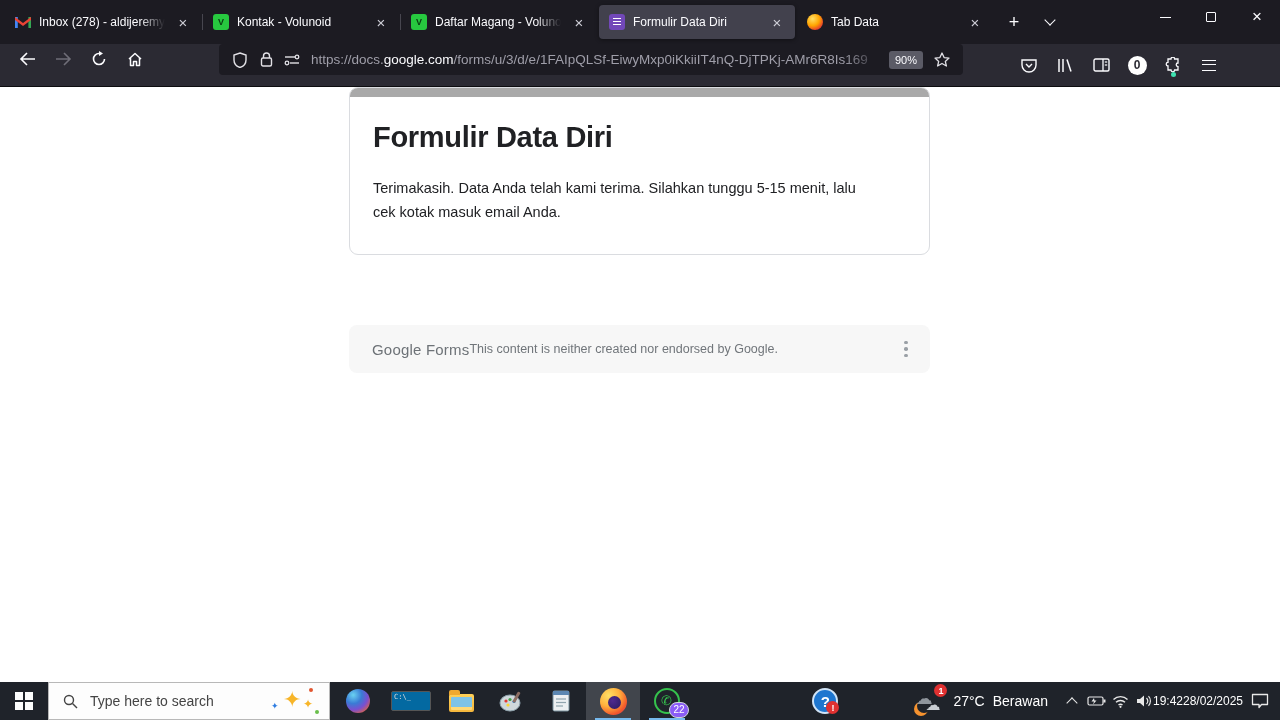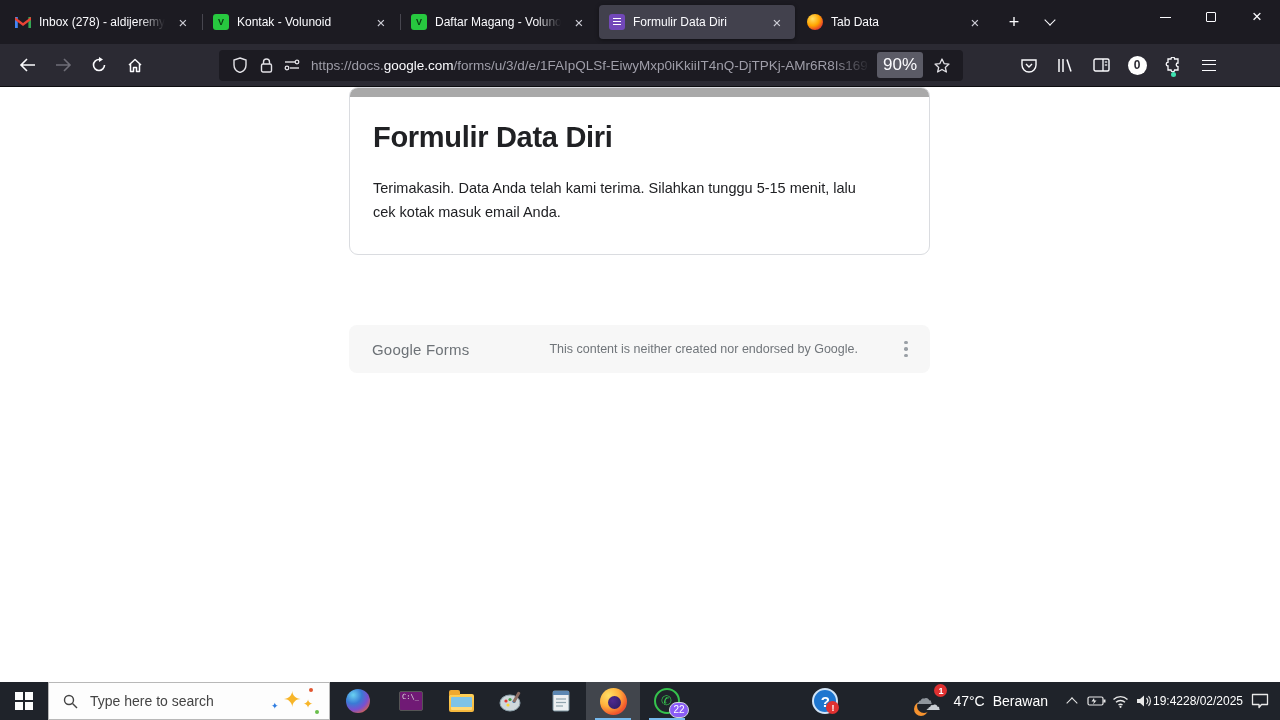--- a/index.html
+++ b/index.html
@@ -28,31 +28,31 @@
     align-items:center; justify-content:center; border-radius:4px; margin-left:4px; }
   .chev { width:8px; height:8px; border-right:1.6px solid #fbfbfe; border-bottom:1.6px solid #fbfbfe;
     transform:rotate(45deg); margin-top:-4px; }
   .wincontrols { position:absolute; right:0; top:0; height:34px; display:flex; }
   .wc { width:46px; height:34px; display:flex; align-items:center; justify-content:center; color:#fbfbfe; }
   .wc .min { width:11px; border-bottom:1.2px solid #fbfbfe; }
   .wc .max { width:10px; height:10px; border:1.2px solid #fbfbfe; border-radius:1px; }
   .wc.close { font-size:17px; }
 
   .navbar { position:absolute; left:0; top:44px; width:1280px; height:43px; background:#2b2a33;
-    display:flex; align-items:center; border-bottom:1px solid #0d0d10; }
+    display:flex; border-bottom:1px solid #0d0d10; }
   .navbtn { width:34px; height:30px; margin:0 1px; display:flex; align-items:center; justify-content:center;
     color:#fbfbfe; border-radius:4px; }
   .navbtn.fwd { color:#6f6e78; }
   .urlbar { display:flex; align-items:center; width:744px; height:31px; margin-left:66px; background:#1c1b22;
     border-radius:4px; padding:0 8px; }
   .ubicon { width:26px; height:22px; display:flex; align-items:center; justify-content:center; color:#e2e1e6; }
   .urltext { flex:1; font-size:13.5px; color:#9f9ea9; white-space:nowrap; overflow:hidden; margin-left:6px;
     -webkit-mask-image:linear-gradient(90deg,#000 93%,transparent); mask-image:linear-gradient(90deg,#000 93%,transparent); }
   .urltext b { color:#fbfbfe; font-weight:normal; }
-  .zoombadge { background:#5b5b66; color:#fbfbfe; font-size:17px; border-radius:3px; padding:3px 6px; margin:0 6px; }
+  .zoombadge { background:#5b5b66; color:#fbfbfe; font-size:11px; border-radius:3px; padding:3px 6px; margin:0 6px; }
   .navright { display:flex; align-items:center; margin-left:48px; }
   .navright .navbtn { position:relative; }
   .ext-circle { width:19px; height:19px; background:#fff; border-radius:50%; color:#2b2a33;
     display:flex; align-items:center; justify-content:center; font-size:12px; font-weight:bold; }
   .greendot { position:absolute; bottom:3px; left:50%; margin-left:-2px; width:5px; height:5px;
     border-radius:50%; background:#3fe1b0; }
   .burger { width:14px; height:11px; border-top:1.6px solid #fbfbfe; border-bottom:1.6px solid #fbfbfe; position:relative; }
   .burger::after { content:""; position:absolute; left:0; right:0; top:3.6px; border-top:1.6px solid #fbfbfe; }
 
   
@@ -60,21 +60,21 @@
   .formcard { position:absolute; left:349px; top:-1px; width:581px; border:1px solid #dadce0;
     border-radius:9px; background:#fff; overflow:hidden; }
   .cardbar { height:9px; background:#a9a9a9; }
   .cardbody { padding:24px 23px 30px 23px; }
   .formtitle { font-size:29px; font-weight:bold; color:#202124; letter-spacing:-.3px;
     font-family:"Liberation Sans", sans-serif; }
   .formmsg { margin-top:22px; font-size:14.5px; line-height:24px; color:#202124; max-width:505px; }
   .formfooter { position:absolute; left:349px; top:237px; width:581px; height:48px; background:#f7f7f7;
     border-radius:8px; display:flex; align-items:center; padding:0 14px 0 23px; }
   .gflogo { font-size:15px; color:#6d7277; letter-spacing:.2px; }
-  .disclaimer { font-size:12.5px; color:#70757a; margin-left:80px; flex:1; }
+  .disclaimer { font-size:12.5px; color:#70757a; flex:1; }
   .kebab { width:4px; display:flex; flex-direction:column; gap:3px; margin-right:8px; }
   .kebab i { width:3.5px; height:3.5px; border-radius:50%; background:#9aa0a6; }
 
   
   .taskbar { position:absolute; left:0; top:682px; width:1280px; height:38px; background:#1f232a;
     display:flex; align-items:stretch; color:#fff; }
   .startbtn { width:48px; display:flex; align-items:center; justify-content:center; }
   .winlogo { display:grid; grid-template-columns:8px 8px; grid-template-rows:8px 8px; gap:1.5px; }
   .winlogo i { background:#fdfdfd; }
   .searchbox { width:282px; background:#fdfdfd; border:1px solid #b8b8b8; display:flex; align-items:center;
@@ -84,21 +84,21 @@
   .sparkles .s1 { position:absolute; left:18px; top:1px; color:#f7b529; font-size:22px; }
   .sparkles .s2 { position:absolute; left:38px; top:11px; color:#f7b529; font-size:12px; }
   .sparkles .s3 { position:absolute; left:6px; top:15px; color:#2f7de1; font-size:9px; }
   .sparkles .d1 { position:absolute; left:44px; top:2px; width:4px; height:4px; border-radius:50%; background:#e2552f; }
   .sparkles .d2 { position:absolute; left:50px; top:24px; width:4px; height:4px; border-radius:50%; background:#6abf4b; }
   .taskicon { width:50px; display:flex; align-items:center; justify-content:center; position:relative; }
   .taskicon.open::after { content:""; position:absolute; bottom:0; left:9px; right:9px; height:2.5px; background:#76b9ed; }
   .taskicon.activeapp { background:#41454c; }
   .copilot { width:24px; height:24px; border-radius:50%;
     background:radial-gradient(circle at 30% 25%, #69d2f1 0%, #3a7bd5 35%, #7a4fd0 60%, #e0633f 85%, #f0b429 100%); }
-  .cmdicon { width:24px; height:20px; background:#701a75; border:1px solid #555; border-radius:2px;
+  .cmdicon { width:40px; height:20px; background:#0369a1; border:1px solid #555; border-radius:2px;
     color:#ddd; font-size:7px; padding:1px 2px; font-family:"DejaVu Sans Mono", monospace; }
   .foldericon { position:relative; width:25px; height:18px; background:linear-gradient(#ffd057,#f5b73c);
     border-radius:2px; margin-top:4px; }
   .foldericon::before { content:""; position:absolute; top:-4px; left:0; width:11px; height:5px;
     background:#f0a92f; border-radius:2px 2px 0 0; }
   .foldericon::after { content:""; position:absolute; top:3px; left:2px; right:2px; bottom:2px;
     background:#7ec3e8; border-radius:1px; border-bottom:3px solid #ffd977; }
   .fficon { width:27px; height:27px; border-radius:50%; position:relative;
     background:radial-gradient(circle at 32% 28%, #ffe066 0%, #ffb13d 40%, #f2572b 72%, #b5317f 100%); }
   .fficon::after { content:""; position:absolute; left:8px; top:8px; width:13px; height:13px; border-radius:50%;
@@ -379,21 +379,21 @@
   <div style="width:52px"></div>
 
   <div class="weather">
     <span class="weathericon">
       <span class="c1">☁</span>
         <span class="moon"></span>
         <span class="c2">☁</span>
       <span class="wbadge">1</span>
     </span>
     <span class="weathertext">
-      <span>47°C</span>
+      <span>27°C</span>
       <span>Berawan</span>
     </span>
   </div>
 
   <div class="trayicon">
       <span class="chevup"></span>
     </div>
   <div class="trayicon">
     <svg width="19" height="12" viewBox="0 0 19 12">
         <rect x="1" y="2" width="15" height="8" rx="1.5" stroke="#e8e8e8" stroke-width="1.2" fill="none"></rect>

